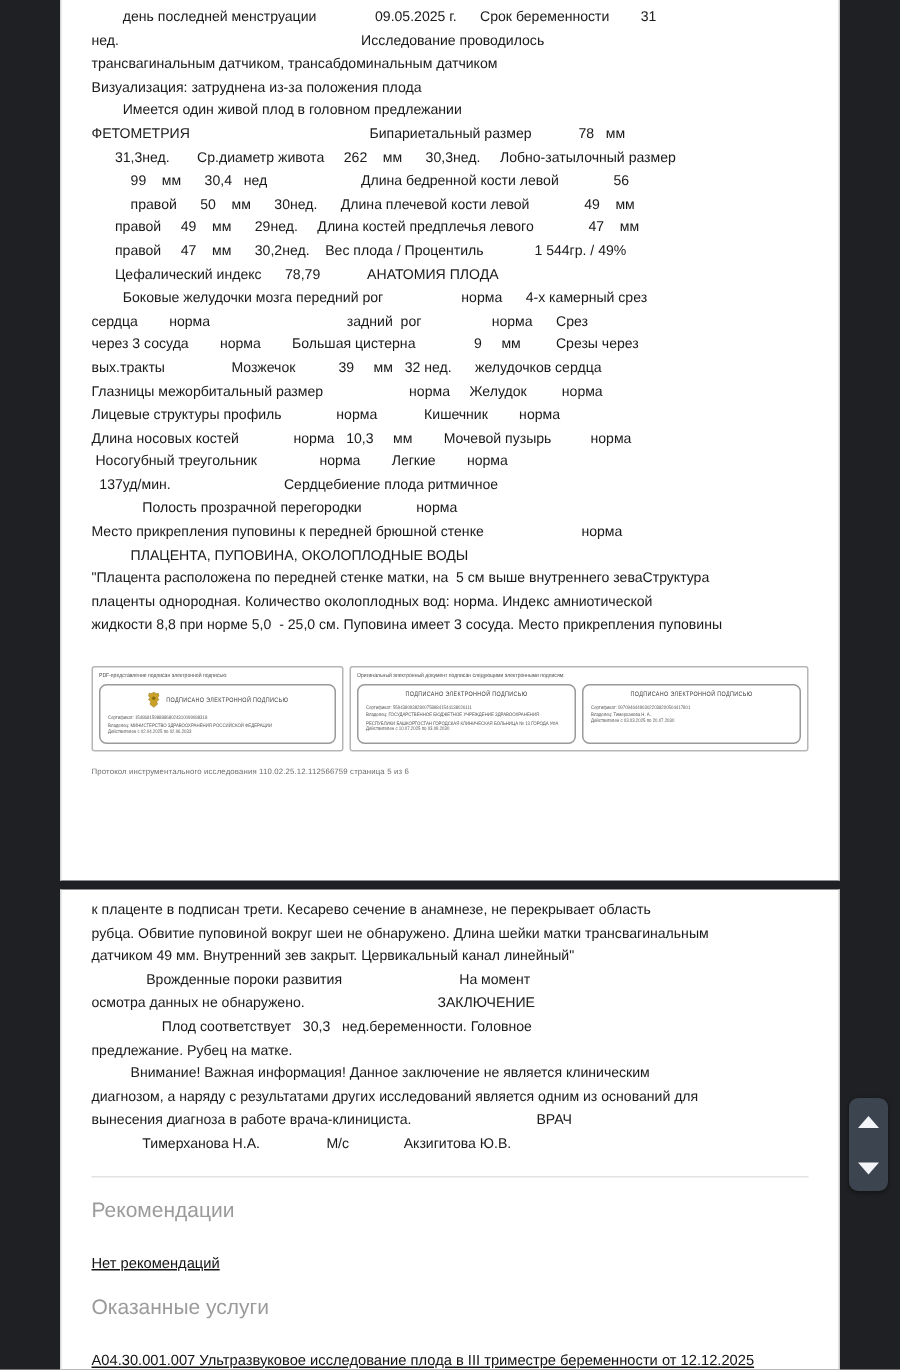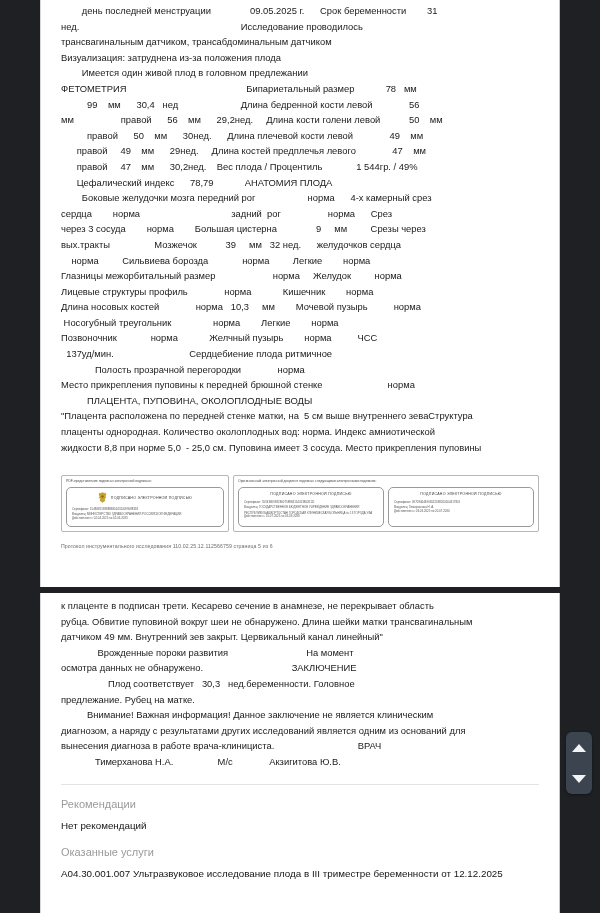--- a/index.html
+++ b/index.html
@@ -129,29 +129,30 @@
     color: #6d6d6d;
     letter-spacing: 0.1px;
   }
   
   .divider {
     height: 1px;
     background: #e3e3e3;
     margin: 14px 0 0 0;
   }
   .field-label {
-    font-size: 11px;
+    font-size: 14px;
     color: #9b9b9b;
     margin-top: 13px;
   }
   .field-value {
     font-size: 9.8px;
     color: #141414;
-    margin-top: 8px;
+    margin-top: 21px;
     line-height: 15px;
+    text-decoration: underline;
   }
   
   .scroll-pad {
     position: absolute;
     right: 8px;
     top: 732px;
     width: 26px;
     height: 62px;
     background: #3c4450;
     border-radius: 6px;
@@ -176,36 +177,34 @@
 
   <div class="page page-a">
 
     <div class="doc-body">
       <p>        день последней менструации               09.05.2025 г.      Срок беременности        31</p>
       <p>нед.                                                              Исследование проводилось</p>
       <p>трансвагинальным датчиком, трансабдоминальным датчиком</p>
       <p>Визуализация: затруднена из-за положения плода</p>
       <p>        Имеется один живой плод в головном предлежании</p>
       <p>ФЕТОМЕТРИЯ                                              Бипариетальный размер            78   мм</p>
+      <p>      31,3нед.       Ср.диаметр живота     262    мм      30,3нед.     Лобно-затылочный размер</p>
       <p>          99    мм      30,4   нед                        Длина бедренной кости левой              56</p>
-      <p>мм                  правой      56    мм      29,2нед.     Длина кости голени левой           50    мм</p>
       <p>          правой      50    мм      30нед.      Длина плечевой кости левой              49    мм</p>
       <p>      правой     49    мм      29нед.     Длина костей предплечья левого              47    мм</p>
       <p>      правой     47    мм      30,2нед.    Вес плода / Процентиль             1 544гр. / 49%</p>
       <p>      Цефалический индекс      78,79            АНАТОМИЯ ПЛОДА</p>
       <p>        Боковые желудочки мозга передний рог                    норма      4-х камерный срез</p>
       <p>сердца        норма                                   задний  рог                  норма      Срез</p>
       <p>через 3 сосуда        норма        Большая цистерна               9     мм         Срезы через</p>
       <p>вых.тракты                 Мозжечок           39     мм   32 нед.      желудочков сердца</p>
-      <p>    норма         Сильвиева борозда             норма         Легкие        норма</p>
       <p>Глазницы межорбитальный размер                      норма     Желудок         норма</p>
       <p>Лицевые структуры профиль              норма            Кишечник        норма</p>
       <p>Длина носовых костей              норма   10,3     мм        Мочевой пузырь          норма</p>
       <p> Носогубный треугольник                норма        Легкие        норма</p>
-      <p>Позвоночник             норма            Желчный пузырь        норма          ЧСС</p>
       <p>  137уд/мин.                             Сердцебиение плода ритмичное</p>
       <p>             Полость прозрачной перегородки              норма</p>
       <p>Место прикрепления пуповины к передней брюшной стенке                         норма</p>
       <p>          ПЛАЦЕНТА, ПУПОВИНА, ОКОЛОПЛОДНЫЕ ВОДЫ</p>
       <p>"Плацента расположена по передней стенке матки, на  5 см выше внутреннего зеваСтруктура</p>
       <p>плаценты однородная. Количество околоплодных вод: норма. Индекс амниотической</p>
       <p>жидкости 8,8 при норме 5,0  - 25,0 см. Пуповина имеет 3 сосуда. Место прикрепления пуповины</p>
     </div>
 
     <div class="sig-wrap">

